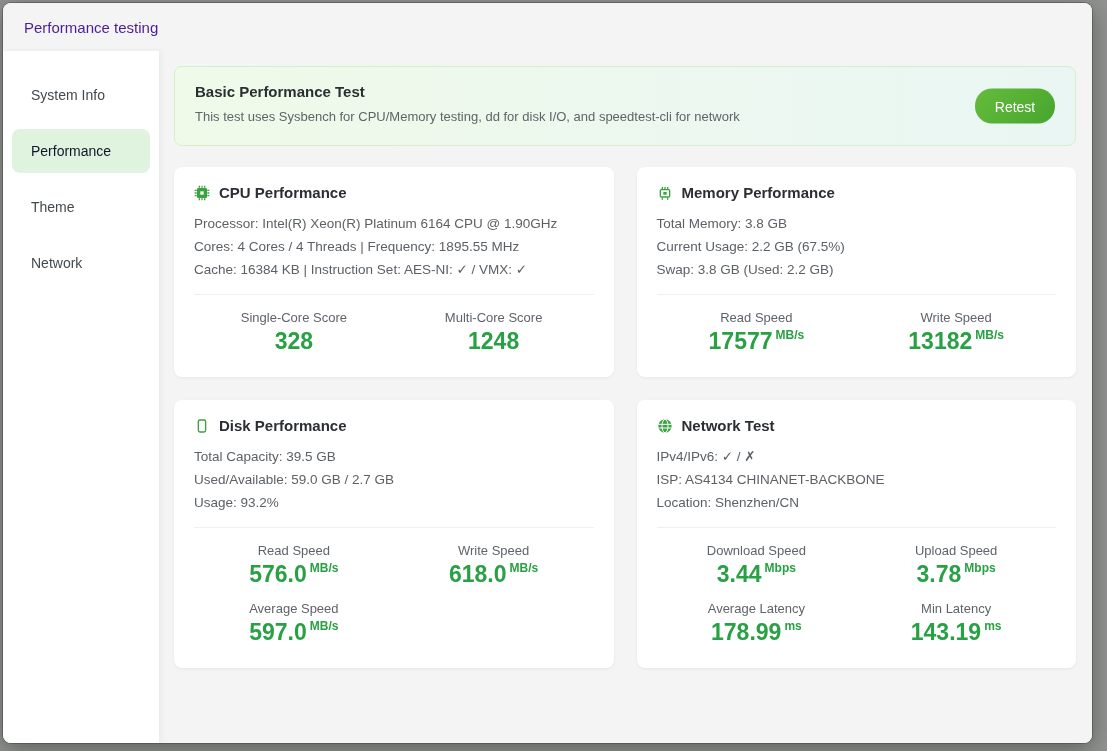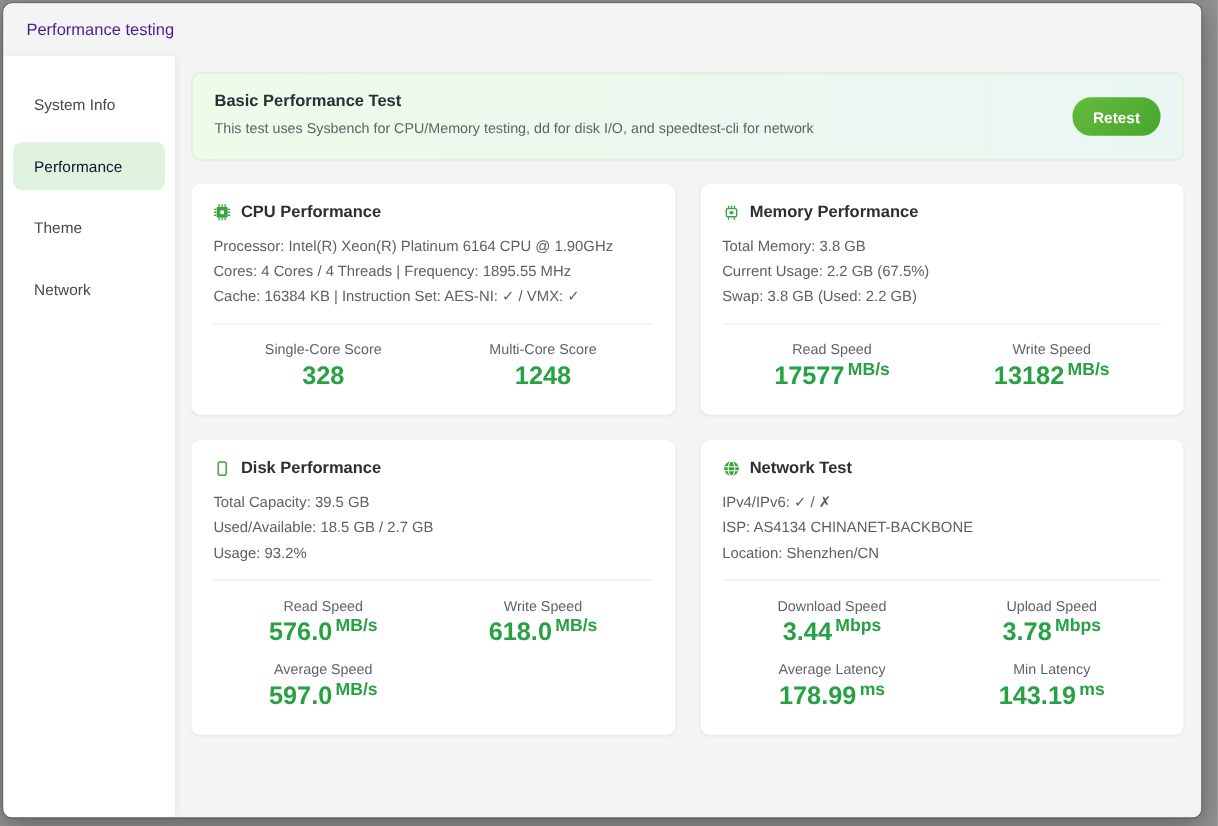--- a/index.html
+++ b/index.html
@@ -40,21 +40,21 @@
     position: relative; height: 80px; border: 1px solid #d5eecb; border-radius: 8px;
     background: linear-gradient(90deg, #f0fae9 0%, #ecf8ef 55%, #e9f6f3 100%);
     padding: 16px 20px;
   }
   .banner-title { font-size: 15px; font-weight: 700; color: #2b2e33; margin-bottom: 9px; }
   .banner-desc { font-size: 13px; color: #5f6469; }
   .retest-btn {
     position: absolute; right: 20px; top: 50%; transform: translateY(-50%);
     width: 80px; height: 35px; border: none; border-radius: 17px;
     background: linear-gradient(135deg, #65bc3b 0%, #47a52e 100%);
-    color: #ffffff; font-weight: 700; font-size: 14px; cursor: pointer;
+    color: #ffffff; font-weight: 400; font-size: 14px; cursor: pointer;
     font-family: inherit;
   }
 
   .cards {
     margin-top: 21px; display: grid; grid-template-columns: 1fr 1fr; gap: 23px;
   }
   .card {
     background: #ffffff; border-radius: 8px; padding: 17px 20px 22px 20px;
     box-shadow: 0 1px 3px rgba(0,0,0,.06); display: flex; flex-direction: column;
   }
@@ -64,21 +64,21 @@
   .info-line { font-size: 13.5px; color: #5c6166; line-height: 23px; }
   .divider { border-top: 1px solid #edeff1; margin-top: 13px; }
   .metrics {
     display: grid; grid-template-columns: 1fr 1fr; row-gap: 13px;
     padding-top: 15px; flex: 1; align-content: center;
   }
   .metric { text-align: center; }
   .metric-label { font-size: 13px; color: #5f646a; margin-bottom: 3px; }
   .metric-value-row { display: flex; align-items: flex-start; justify-content: center; }
   .metric-value { font-size: 23px; font-weight: 700; color: #28a144; }
-  .metric-unit { font-size: 16px; font-weight: 700; color: #28a144; margin-left: 3px; }
+  .metric-unit { font-size: 12px; font-weight: 700; color: #28a144; margin-left: 3px; }
 </style>
 </head>
 <body>
 
 <div class="backdrop">
   <div class="modal">
     <div class="modal-header">
       <span>Performance testing</span>
     </div>
     <div class="modal-body">
@@ -168,21 +168,21 @@
             <section class="card">
               <div class="card-header">
                 <span class="card-icon">
                   <svg width="16" height="16" viewBox="0 0 24 24" fill="none">
                     <rect x="6.5" y="3" width="11" height="18" rx="2.5" stroke="#3aa23f" stroke-width="2"></rect>
                   </svg>
                 </span>
                 <span class="card-title">Disk Performance</span>
               </div>
               <div class="info-line">Total Capacity: 39.5 GB</div>
-              <div class="info-line">Used/Available: 18.5 GB / 2.7 GB</div>
+              <div class="info-line">Used/Available: 59.0 GB / 2.7 GB</div>
               <div class="info-line">Usage: 93.2%</div>
               <div class="divider"></div>
               <div class="metrics">
                 <div class="metric">
                   <div class="metric-label">Read Speed</div>
                   <div class="metric-value-row">
                     <span class="metric-value">576.0</span>
                     <span class="metric-unit">MB/s</span>
                   </div>
                 </div>

